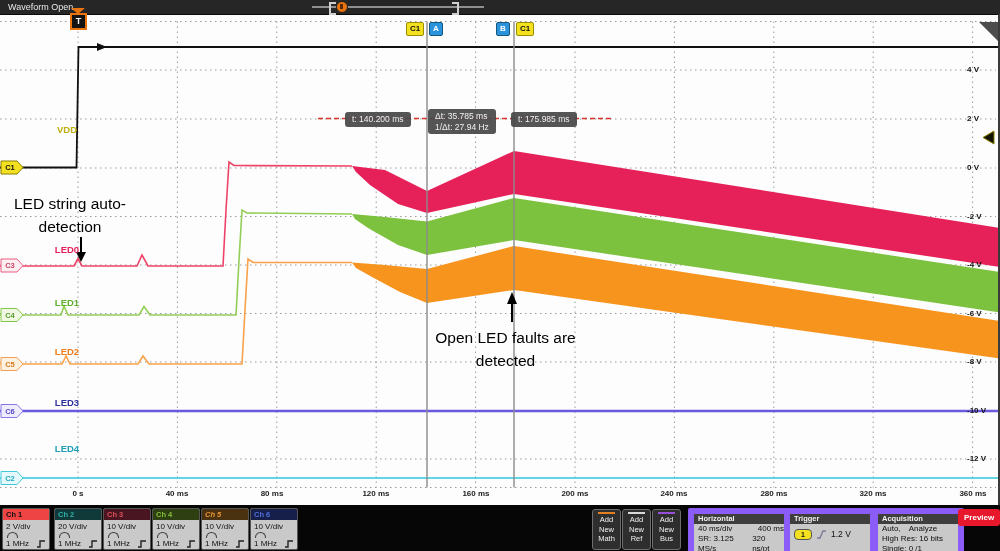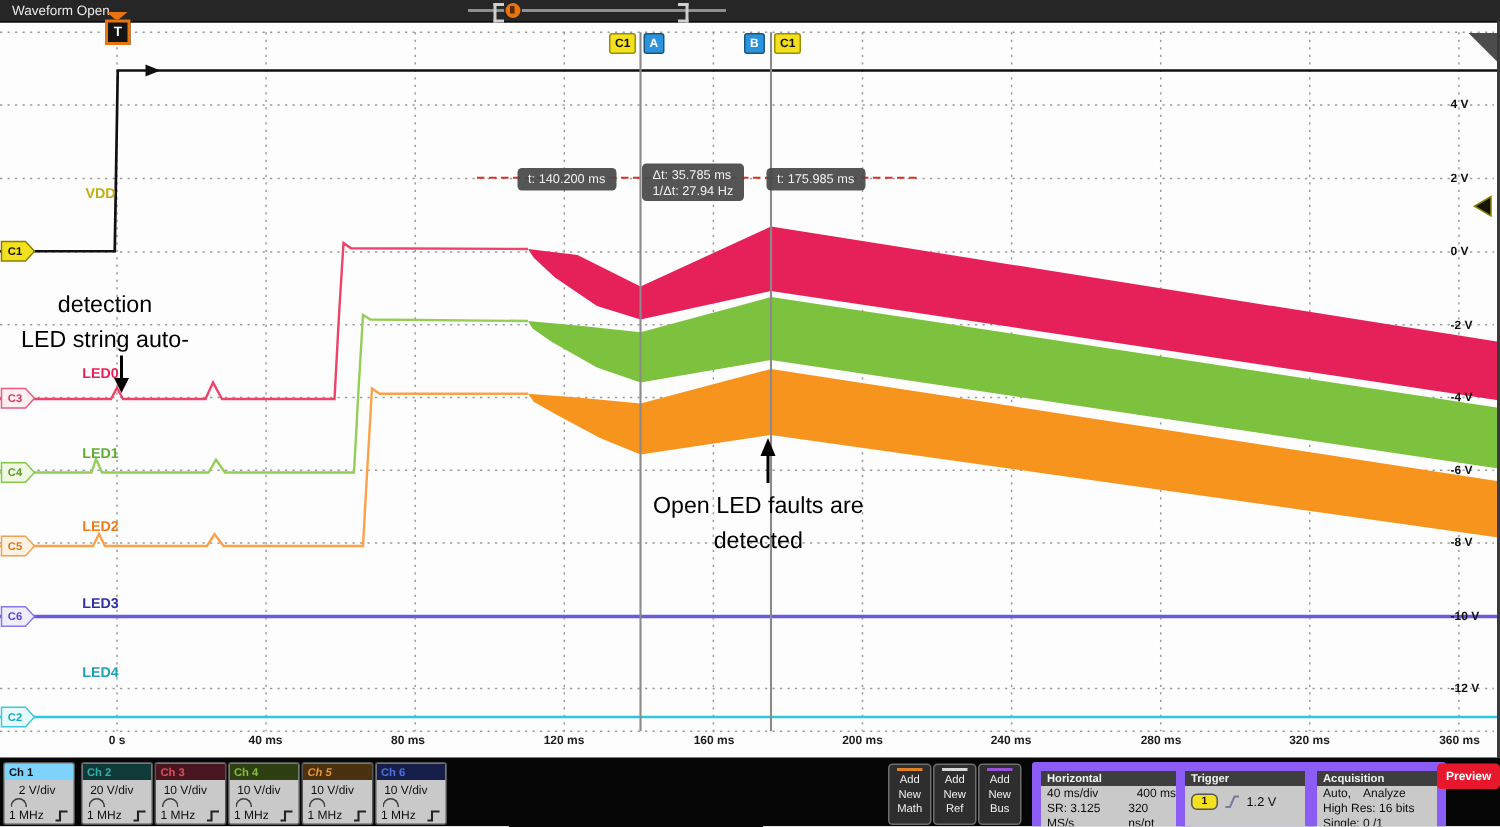--- a/index.html
+++ b/index.html
@@ -36,27 +36,27 @@
   .ann{position:absolute;color:#000;font-size:15.5px;line-height:23px;text-align:center;}
   
   .xt{position:absolute;top:489px;width:40px;text-align:center;font-size:8px;color:#1c1c1c;font-weight:bold;}
   .vl{position:absolute;right:3px;width:30px;text-align:left;font-size:8px;color:#111;font-weight:bold;}
   #rightedge{position:absolute;right:0;top:14px;width:2px;height:491px;background:#3a3a3a;}
   
   #botbar{position:absolute;left:0;top:505px;width:1000px;height:46px;background:#060606;}
   .chbadge{position:absolute;top:3px;width:46px;height:40px;background:#c9c9c9;border:1px solid #555;
            border-radius:2px;overflow:hidden;}
   .chhead{height:11px;font-size:7.5px;font-weight:bold;line-height:11px;padding-left:3px;}
-  .h1{background:#7dd3fc;color:#111;}
+  .h1{background:#ef4444;color:#111;}
   .h2{background:#10393a;color:#33b0a6;}
   .h3{background:#481520;color:#dd4f5a;}
   .h4{background:#2e4011;color:#84bd3c;}
   .h5{background:#4a3110;color:#ea9433;font-style:italic;}
   .h6{background:#161f49;color:#5070dd;}
-  .chscale{font-size:8px;color:#101010;padding:2px 12px 0 3px;line-height:9px;text-align:right;}
+  .chscale{font-size:8px;color:#101010;padding:2px 12px 0 3px;line-height:9px;}
   .bwicon{width:9px;height:5px;border:1.5px solid #3c3c3c;border-bottom:none;
           border-radius:9px 9px 0 0;margin:1px 0 0 4px;}
   .chbw{display:flex;justify-content:space-between;align-items:center;padding:1px 3px 0 3px;
         font-size:8px;color:#101010;}
   .addbtn{position:absolute;top:4px;width:27px;height:38px;background:#2e2e2e;border:1px solid #6e6e6e;
           border-radius:3px;color:#f0f0f0;font-size:7.5px;line-height:9.5px;text-align:center;padding-top:1px;}
   .addline{display:block;width:17px;height:2px;margin:1px auto 1px auto;}
   .panel{position:absolute;top:3px;background:#c9c9c9;border-radius:2px;overflow:hidden;border:6px solid #8b5cf6;}
   .phead{height:10px;background:#3e3e3e;color:#f2f2f2;font-size:7.5px;font-weight:bold;
          line-height:10px;padding-left:4px;}
@@ -173,22 +173,22 @@
   <div class="cbadge cb-yel" style="left:516px">C1</div>
 
   <div class="creadout" style="left:345px;top:112px">t: 140.200 ms</div>
   <div class="creadout" style="left:428px;top:109px">
     <div>Δt: 35.785 ms</div>
     <div>1/Δt: 27.94 Hz</div>
   </div>
   <div class="creadout" style="left:511px;top:112px">t: 175.985 ms</div>
 
   <div class="ann" style="left:0;top:192px;width:140px">
+    <div>LED string auto-</div>
     <div>detection</div>
-    <div>LED string auto-</div>
   </div>
   <div class="ann" style="left:418px;top:326px;width:175px">
     <div>Open LED faults are</div>
     <div>detected</div>
   </div>
 
   <div class="vl" style="top:65px">4 V</div>
   <div class="vl" style="top:114px">2 V</div>
   <div class="vl" style="top:163px">0 V</div>
   <div class="vl" style="top:211.5px">-2 V</div>

